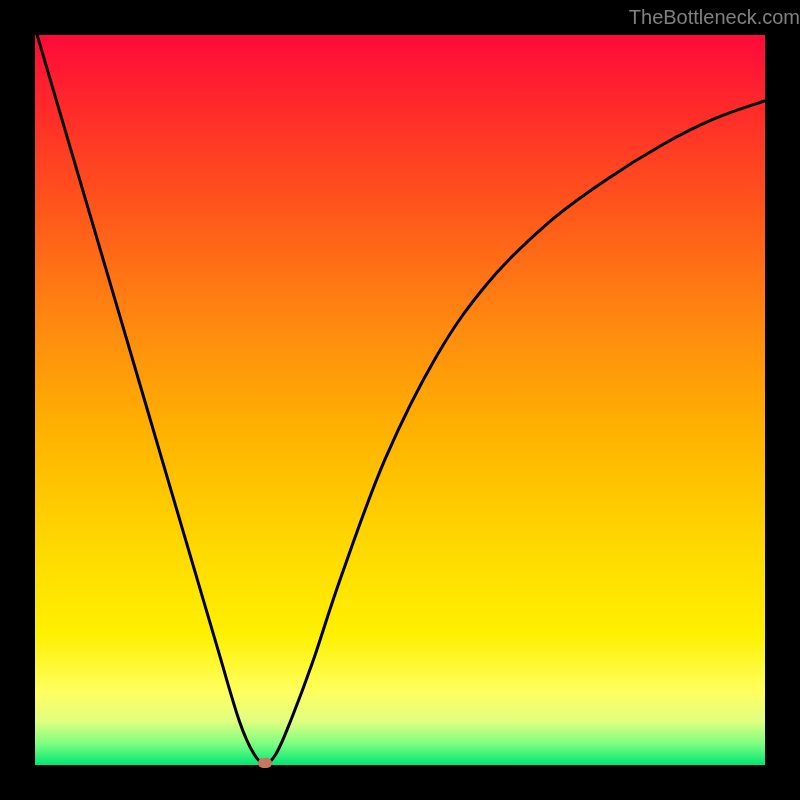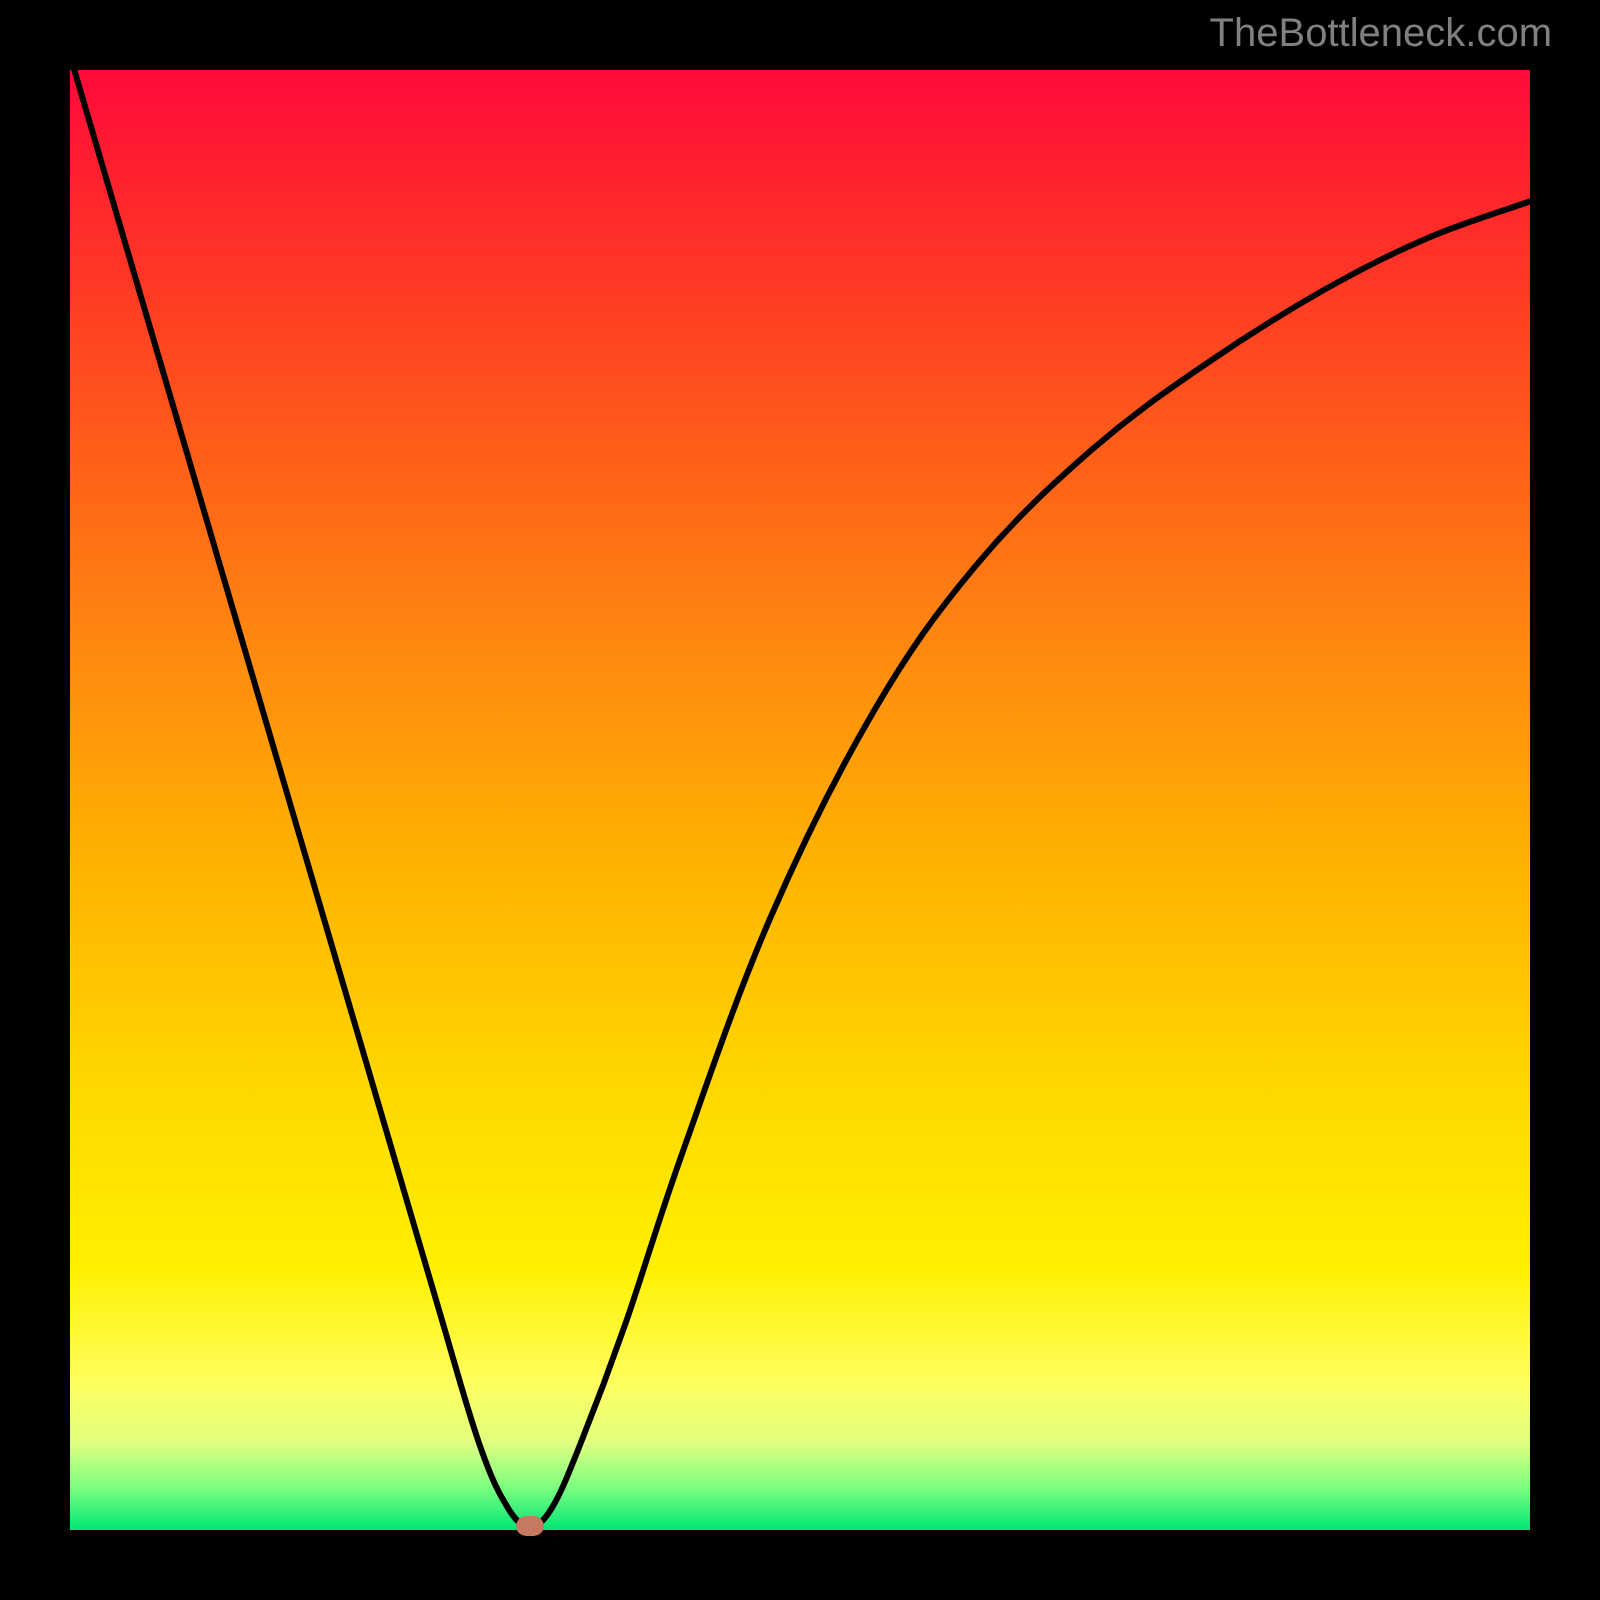--- a/index.html
+++ b/index.html
@@ -7,21 +7,21 @@
     padding: 0;
     width: 800px;
     height: 800px;
     background: #000;
     font-family: Arial, sans-serif;
     overflow: hidden;
   }
   .watermark {
     position: absolute;
     top: 6px;
-    right: 24px;
+    right: 0;
     color: #808080;
     font-size: 20px;
     font-weight: 400;
     z-index: 10;
   }
   .frame {
     position: absolute;
     top: 35px;
     left: 35px;
     width: 730px;

